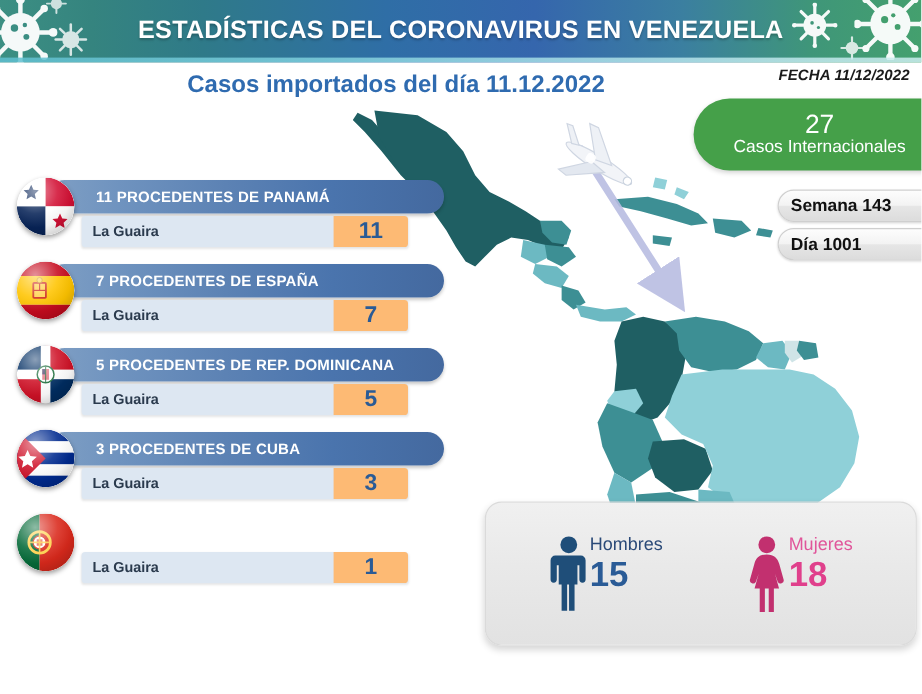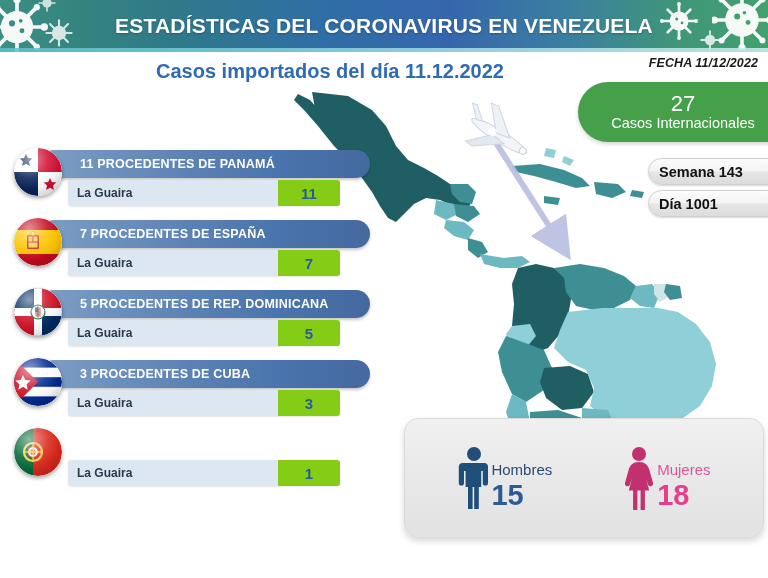--- a/index.html
+++ b/index.html
@@ -118,36 +118,36 @@
     position:absolute;left:58px;top:36px;width:272px;height:26px;
     background:#dde7f2;border-radius:3px;
     display:flex;align-items:center;
     box-shadow:0 1px 2px rgba(0,0,0,.10);
     z-index:2;overflow:hidden;gap:20px;
   }
   .c-place{
     flex:1;padding-left:9px;font-size:12px;font-weight:bold;color:#2a3a4d;white-space:nowrap;
   }
   .c-count{
-    width:62px;height:26px;background:#84cc16;
+    width:62px;height:26px;background:#fdba74;
     display:flex;align-items:center;justify-content:center;
-    font-size:15px;font-weight:bold;color:#2a5b96;
+    font-size:19px;font-weight:bold;color:#2a5b96;
   }
 
   
   .gender{
     position:absolute;left:404px;top:418px;width:360px;height:120px;
     background:linear-gradient(180deg,#f0f0f0 0%,#e9e9e9 45%,#e2e2e2 100%);
     border:1px solid #dadada;border-radius:14px;
     box-shadow:0 3px 6px rgba(0,0,0,.16);
     z-index:9;
     display:flex;align-items:center;justify-content:space-around;
     box-sizing:border-box;padding:0 18px;
   }
-  .g-item{display:flex;align-items:flex-end;gap:0;}
+  .g-item{display:flex;align-items:flex-start;gap:0;}
   .g-icon svg{display:block;}
   .g-txt{display:flex;flex-direction:column;line-height:1.05;}
   .g-label{font-size:15px;}
   .g-num{font-size:29px;font-weight:bold;margin-top:2px;}
   .g-men .g-label{color:#2b4a78;}
   .g-men .g-num{color:#2a5b96;}
   .g-women .g-label{color:#e0559a;}
   .g-women .g-num{color:#e0408c;}
 </style>
 </head>

